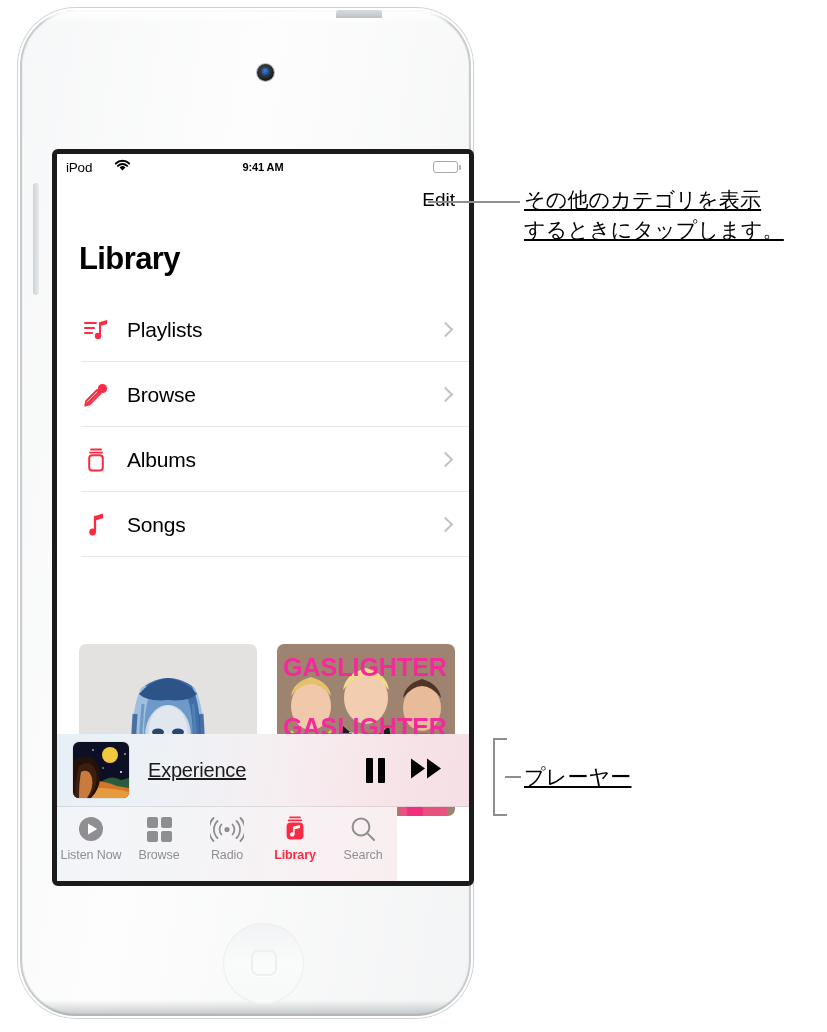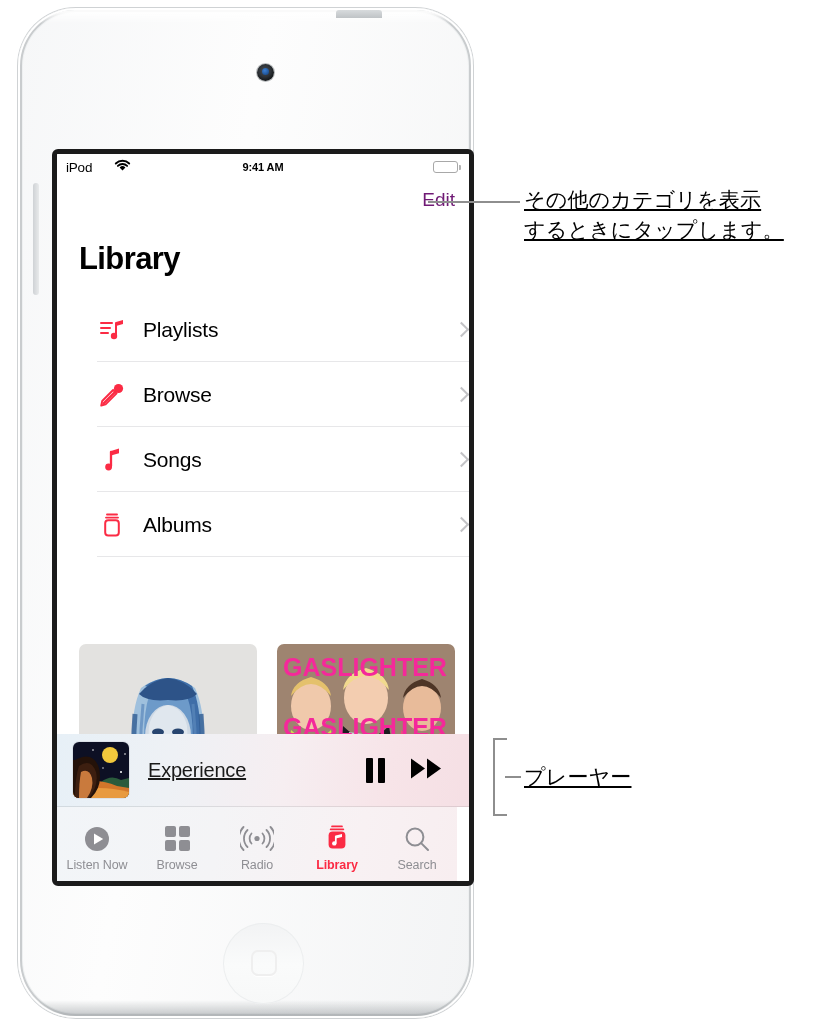--- a/index.html
+++ b/index.html
@@ -183,40 +183,39 @@
     position: absolute;
     left: 0; top: 26px;
     width: 412px;
     height: 42px;
   }
   #edit-button {
     position: absolute;
     right: 14px;
     top: 9px;
     font-size: 19px;
-    color: #701a75;
+    color: #000000;
     cursor: pointer;
   }
   #page-title {
     position: absolute;
     left: 22px;
     top: 87px;
     font-size: 31px;
     font-weight: bold;
     letter-spacing: -0.6px;
     color: #000;
   }
 
   
   #library-list {
     position: absolute;
     left: 0;
     top: 143px;
     width: 412px;
-    margin-left: 16px;
   }
   .lib-row {
     position: relative;
     height: 65px;
     display: flex;
     align-items: center;
     cursor: pointer;
   }
   .lib-row + .lib-row::before,
   .lib-row:first-child::after {
@@ -330,25 +329,25 @@
     background: #000;
     border-radius: 1px;
   }
   .ff-icon { cursor: pointer; }
 
   
   #tab-bar {
     position: absolute;
     left: 0;
     bottom: 0;
-    width: 400px;
+    width: 340px;
     height: 74px;
     background: linear-gradient(100deg, #f2f5f8 0%, #f4f4f6 40%, #f8f1f3 75%, #f8eef0 100%);
     display: flex;
-    align-items: center;
+    align-items: flex-start;
     padding-top: 8px;
     box-sizing: border-box;
   }
   .tab-item {
     flex: 1;
     display: flex;
     flex-direction: column;
     align-items: center;
     gap: 5px;
     cursor: pointer;
@@ -486,40 +485,40 @@
               <path d="M14.1 8.0 L3.2 19.0 L2.2 23.6 L6.6 22.4 L17.6 11.4 Z" fill="none" stroke="#fb2b44" stroke-width="1.9" stroke-linejoin="round"></path>
             </svg>
           </span>
           <span class="lib-label">Browse</span>
           <span class="chevron"></span>
         </div>
 
         <div class="lib-row">
           <span class="lib-icon">
             <svg width="26" height="26" viewBox="0 0 26 26">
-              <path d="M12 4 L20 1.6 L20 6.2 L12 8.6 Z" fill="#fb2b44"></path>
-              <line x1="12" y1="5" x2="12" y2="19" stroke="#fb2b44" stroke-width="2.3" stroke-linecap="round"></line>
-              <circle cx="9.6" cy="20" r="3.4" fill="#fb2b44"></circle>
-            </svg>
-          </span>
-          <span class="lib-label">Songs</span>
-          <span class="chevron"></span>
-        </div>
-
-        <div class="lib-row">
-          <span class="lib-icon">
-            <svg width="26" height="26" viewBox="0 0 26 26">
               <g stroke="#fb2b44" stroke-width="1.9" stroke-linecap="round" fill="none">
                 <line x1="8" y1="2.5" x2="18" y2="2.5"></line>
                 <line x1="7" y1="5.6" x2="19" y2="5.6"></line>
               </g>
               <rect x="6.2" y="8.2" width="13.6" height="15.2" rx="3" fill="none" stroke="#fb2b44" stroke-width="2"></rect>
             </svg>
           </span>
           <span class="lib-label">Albums</span>
+          <span class="chevron"></span>
+        </div>
+
+        <div class="lib-row">
+          <span class="lib-icon">
+            <svg width="26" height="26" viewBox="0 0 26 26">
+              <path d="M12 4 L20 1.6 L20 6.2 L12 8.6 Z" fill="#fb2b44"></path>
+              <line x1="12" y1="5" x2="12" y2="19" stroke="#fb2b44" stroke-width="2.3" stroke-linecap="round"></line>
+              <circle cx="9.6" cy="20" r="3.4" fill="#fb2b44"></circle>
+            </svg>
+          </span>
+          <span class="lib-label">Songs</span>
           <span class="chevron"></span>
         </div>
       </div>
 
 
       <div id="album-grid">
 
         <div class="album-tile">
           <svg width="178" height="172" viewBox="0 0 178 172">
             <rect width="178" height="172" fill="#e3e2e0"></rect>

